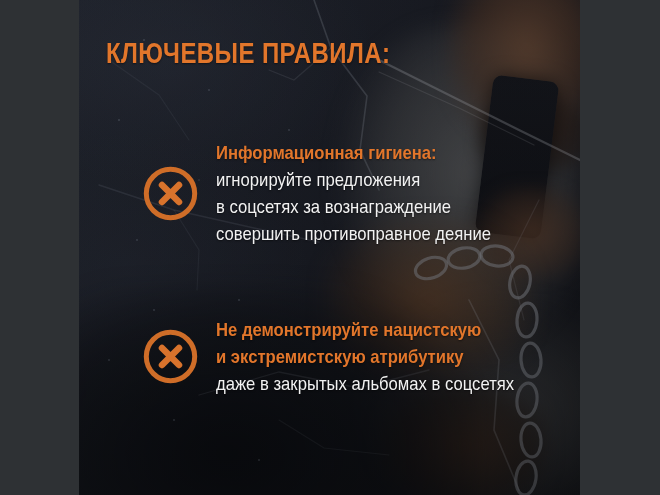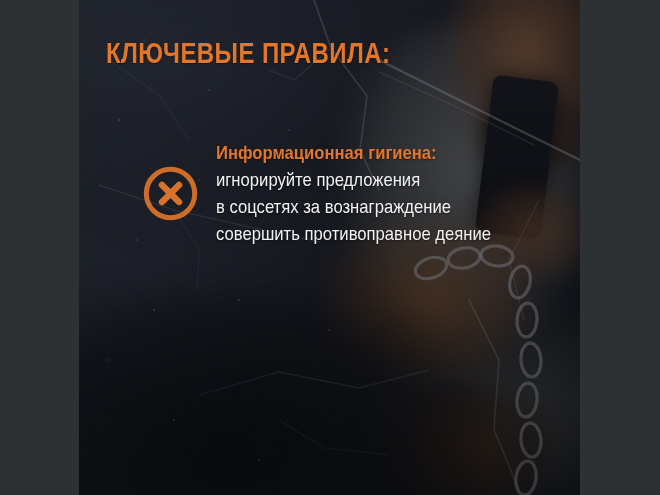--- a/index.html
+++ b/index.html
@@ -175,15 +175,28 @@
       </div>
       <div class="text-block">
         <div class="line"><span class="accent">Информационная гигиена:</span></div>
         <div class="line"><span>игнорируйте предложения</span></div>
         <div class="line"><span>в соцсетях за вознаграждение</span></div>
         <div class="line"><span>совершить противоправное деяние</span></div>
       </div>
     </div>
 
 
+    <div class="item item-3">
+      <div class="icon-wrap">
+        <svg width="57" height="57" viewBox="0 0 57 57" xmlns="http://www.w3.org/2000/svg">
+          <circle cx="28.5" cy="28.5" r="24.2" fill="none" stroke="#cf6d28" stroke-width="5"></circle>
+          <path d="M20 20 L37 37 M37 20 L20 37" stroke="#d9732c" stroke-width="6.5" stroke-linecap="round" fill="none"></path>
+        </svg>
+      </div>
+      <div class="text-block">
+        <div class="line"><span class="accent">Не демонстрируйте нацистскую</span></div>
+        <div class="line"><span class="accent">и экстремистскую атрибутику</span></div>
+        <div class="line"><span>даже в закрытых альбомах в соцсетях</span></div>
+      </div>
+    </div>
   </div>
 
 </div>
 
 </body></html>

